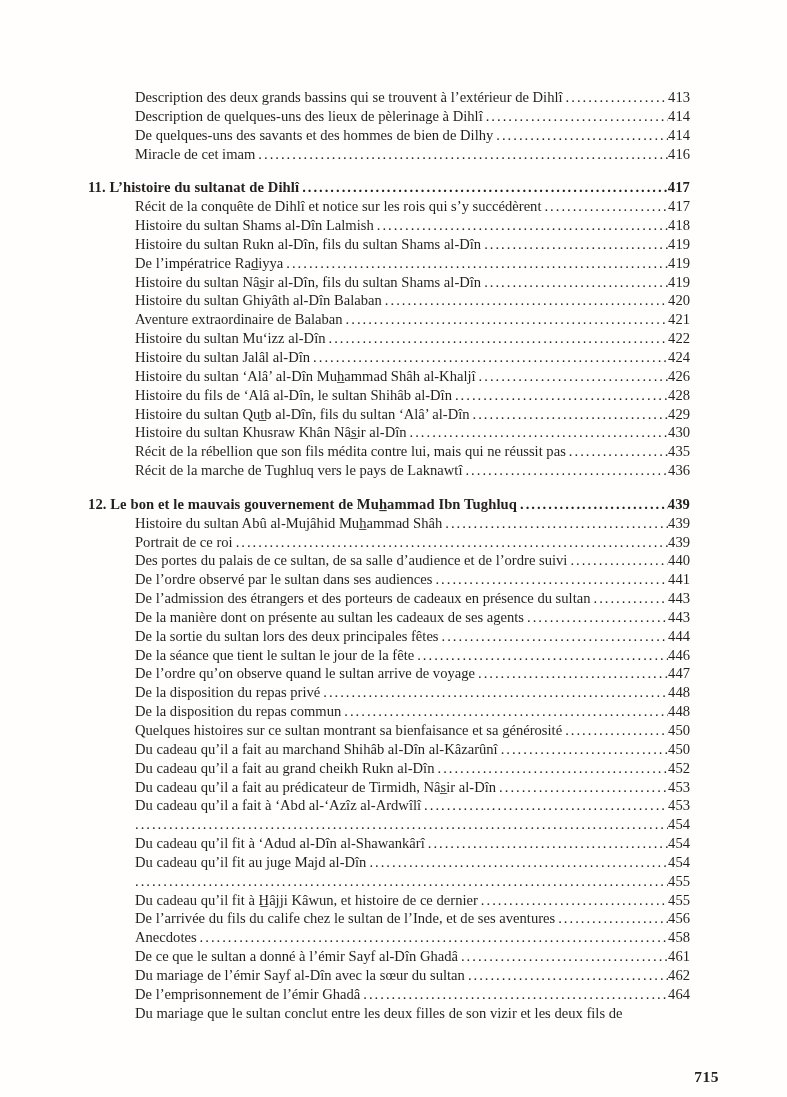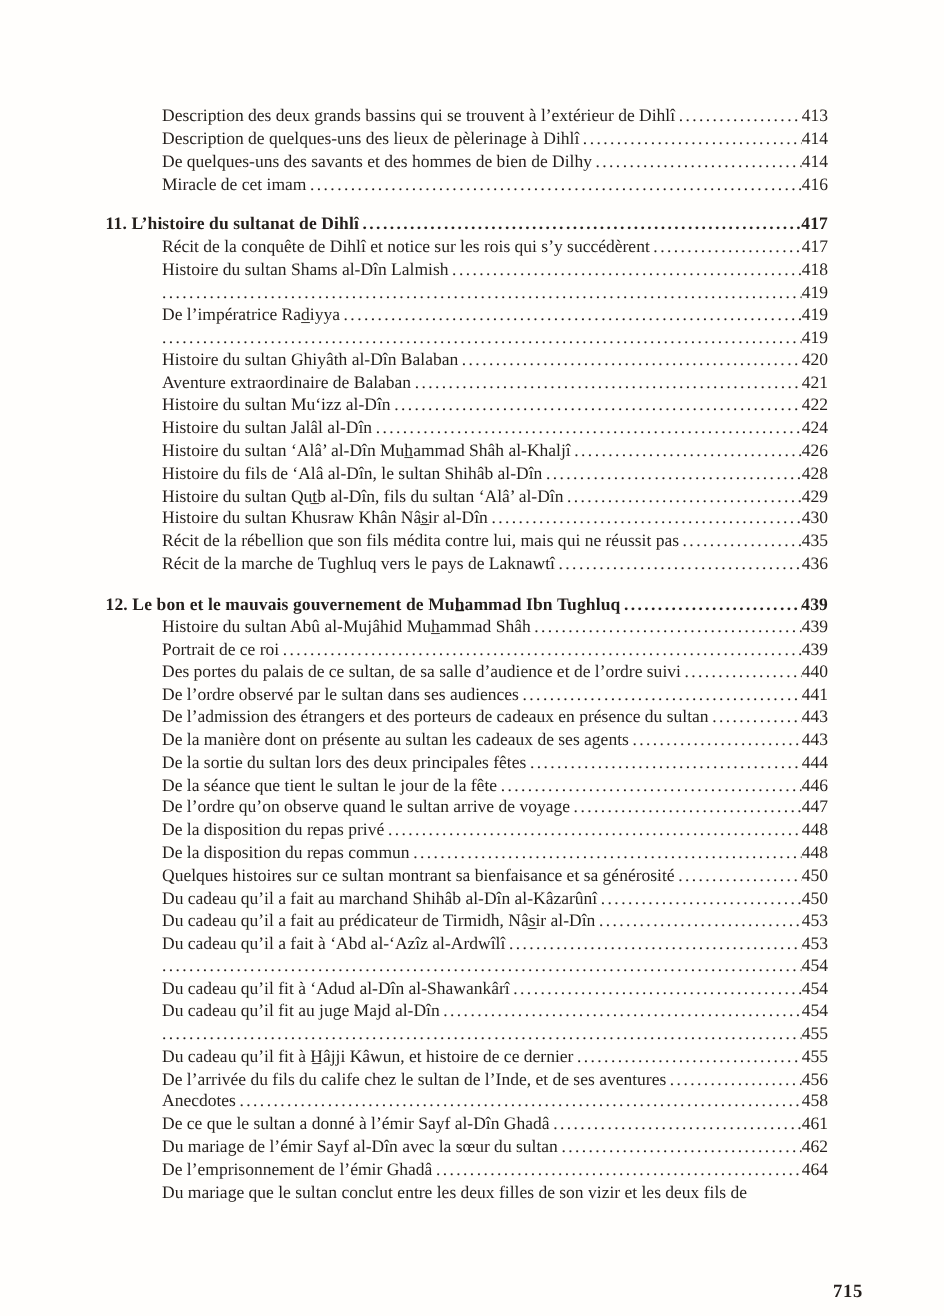--- a/index.html
+++ b/index.html
@@ -98,31 +98,33 @@
     <span class="entry-page">417</span>
   </div>
 
   <div class="toc-entry sub">
     <span class="entry-label">Histoire du sultan Shams al-Dîn Lalmish</span>
     <span class="entry-dots"></span>
     <span class="entry-page">418</span>
   </div>
 
   <div class="toc-entry sub">
+    <span class="entry-label">Histoire du sultan Rukn al-Dîn, fils du sultan Shams al-Dîn</span>
     <span class="entry-dots"></span>
     <span class="entry-page">419</span>
   </div>
 
   <div class="toc-entry sub">
     <span class="entry-label">De l’impératrice Rad̲iyya</span>
     <span class="entry-dots"></span>
     <span class="entry-page">419</span>
   </div>
 
   <div class="toc-entry sub">
+    <span class="entry-label">Histoire du sultan Nâs̲ir al-Dîn, fils du sultan Shams al-Dîn</span>
     <span class="entry-dots"></span>
     <span class="entry-page">419</span>
   </div>
 
   <div class="toc-entry sub">
     <span class="entry-label">Histoire du sultan Ghiyâth al-Dîn Balaban</span>
     <span class="entry-dots"></span>
     <span class="entry-page">420</span>
   </div>
 
@@ -258,20 +260,25 @@
     <span class="entry-dots"></span>
     <span class="entry-page">450</span>
   </div>
 
   <div class="toc-entry sub">
     <span class="entry-label">Du cadeau qu’il a fait au marchand Shihâb al-Dîn al-Kâzarûnî</span>
     <span class="entry-dots"></span>
     <span class="entry-page">450</span>
   </div>
 
+  <div class="toc-entry sub">
+    <span class="entry-label">Du cadeau qu’il a fait au grand cheikh Rukn al-Dîn</span>
+    <span class="entry-dots"></span>
+    <span class="entry-page">452</span>
+  </div>
 
   <div class="toc-entry sub">
     <span class="entry-label">Du cadeau qu’il a fait au prédicateur de Tirmidh, Nâs̲ir al-Dîn</span>
     <span class="entry-dots"></span>
     <span class="entry-page">453</span>
   </div>
 
   <div class="toc-entry sub">
     <span class="entry-label">Du cadeau qu’il a fait à ‘Abd al-‘Azîz al-Ardwîlî</span>
     <span class="entry-dots"></span>

